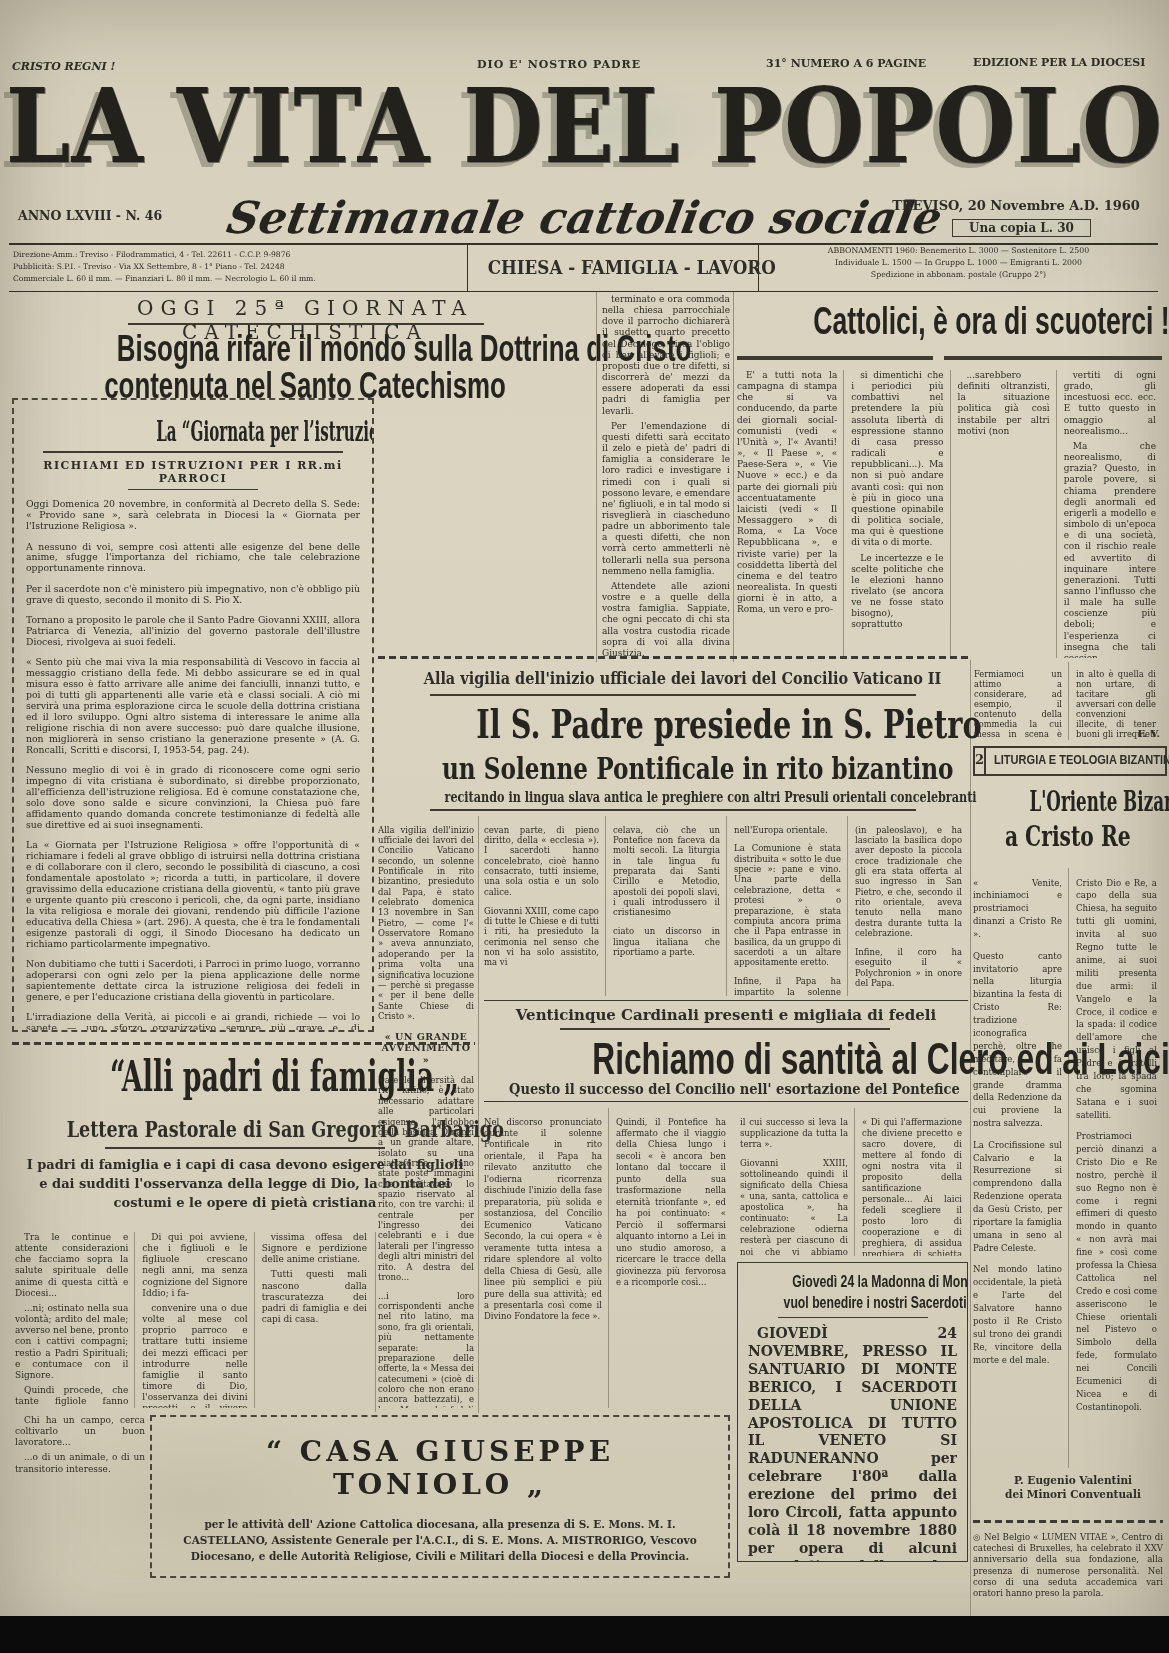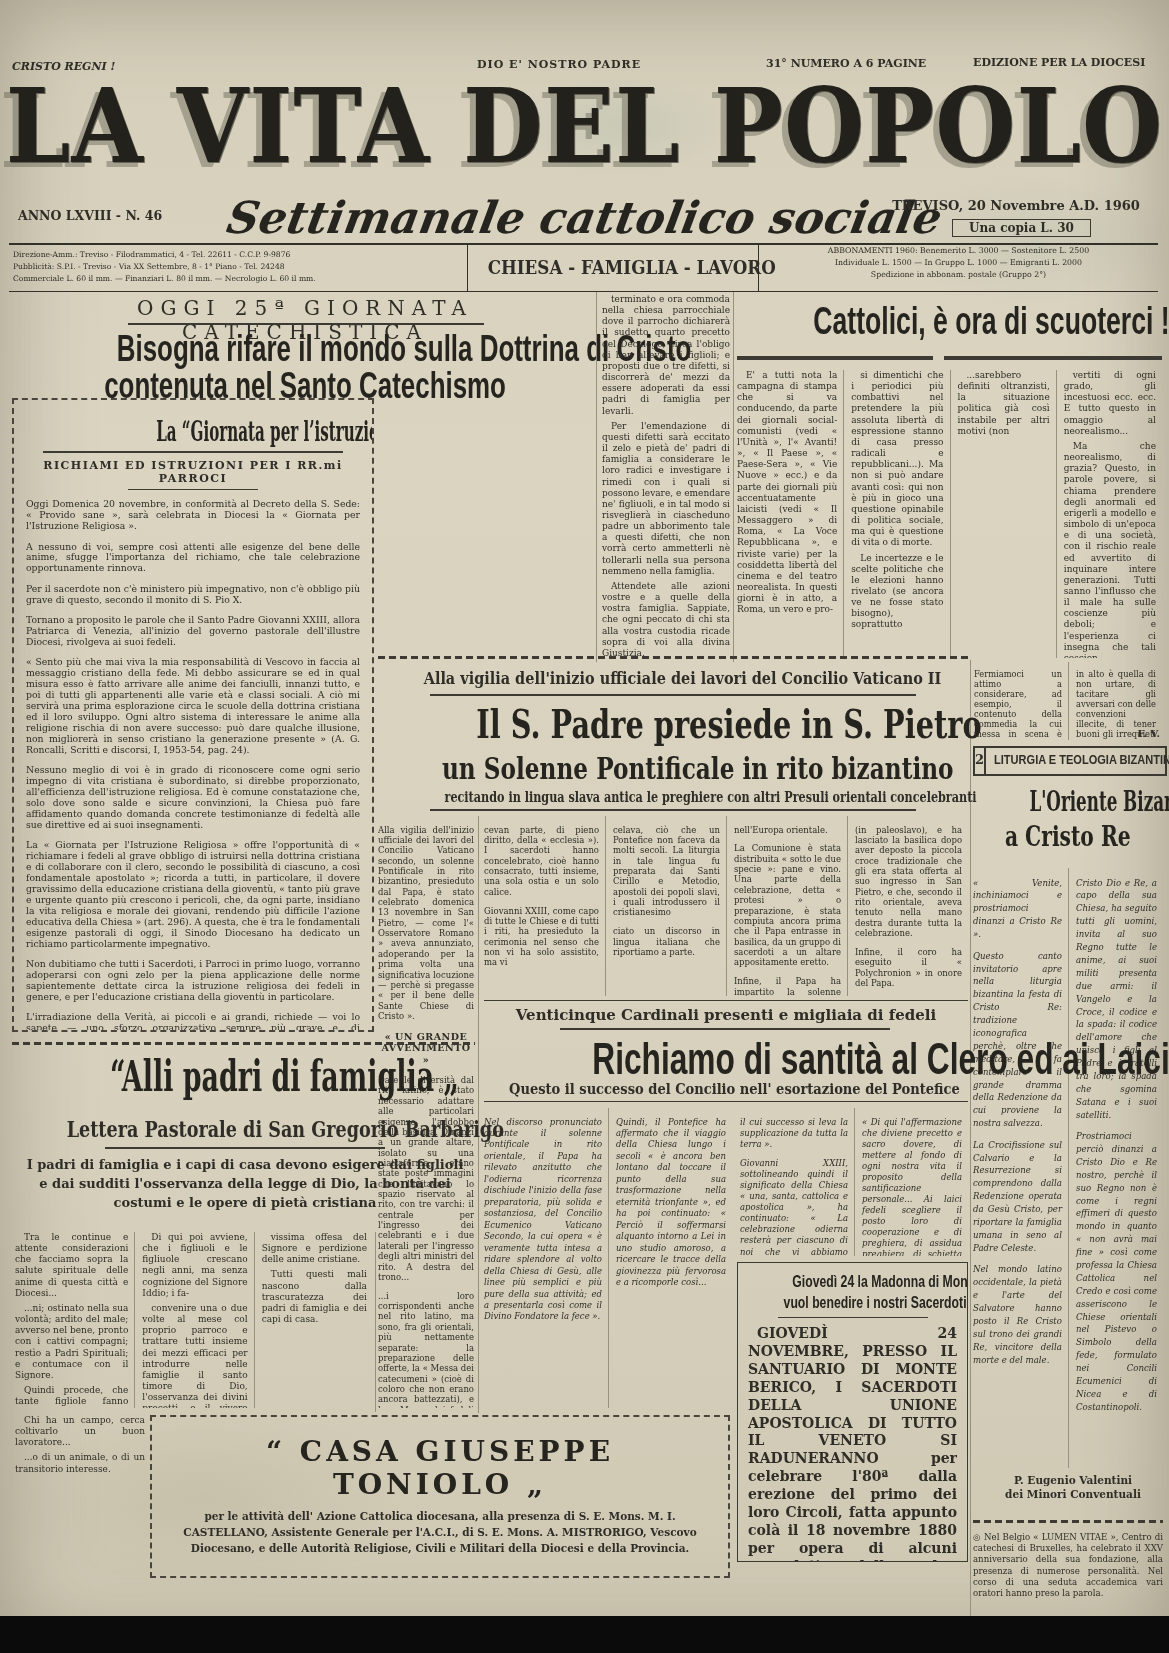--- a/index.html
+++ b/index.html
@@ -17,21 +17,21 @@
   .b{font-weight:bold;}
   .ctr{text-align:center;}
   .jus{text-align:justify;}
   .clip{overflow:hidden;}
   .sq{display:inline-block;white-space:nowrap;transform:scaleX(var(--sx,1));transform-origin:center;}
   .rule{background:#3d3a33;}
   .wavy{height:3px;background:repeating-linear-gradient(90deg,#3d3a33 0 7px,transparent 7px 11px);}
   .vrule{width:1px;background:#97907c;}
   .tinytxt{font-size:9px;line-height:1.24;}
   .tinytxt p,.boxtxt p{margin:0 0 4px 0;text-indent:9px;}
-  .ital{font-style:italic;}
+  .ital{}
   .grid{display:grid;}
   .grid>div{padding-right:6px;min-width:0;}
   .grid>div+div{border-left:1px solid #98917d;padding-left:7px;}
   .boxed{border:2px solid #3c3933;}
   .dashedbox{border:2px dashed #49453c;}
   .masthead{font-weight:bold;letter-spacing:1px;transform:scaleY(1.12);
     text-shadow:-6px 5px 0 rgba(96,92,78,.42), 1px 1px 0 rgba(20,20,16,.55);color:#23211c;}
   .script{font-style:italic;font-weight:bold;transform:skewX(-10deg);color:#26241f;}
   .sig{text-align:right;font-weight:bold;font-style:normal;}
   .crosshead{text-align:center;font-weight:bold;text-indent:0;font-size:9.5px;letter-spacing:.5px;}
@@ -281,17 +281,17 @@
         <p>Tutti questi mali nascono dalla trascuratezza dei padri di famiglia e dei capi di casa.</p>
       </div>
   </div>
   <div class="abs jus clip tinytxt" style="left:15px;top:1415px;width:130px;height:195px">
     <p>Chi ha un campo, cerca coltivarlo un buon lavoratore...</p>
     <p>...o di un animale, o di un transitorio interesse.</p>
   </div>
 
   <div class="abs dashedbox" style="left:150px;top:1415px;width:580px;height:163px;padding:10px 18px;box-sizing:border-box">
     <div class="serif b ctr" style="font-size:28px;letter-spacing:4px;margin-top:8px;color:#26241f">“ CASA GIUSEPPE TONIOLO „</div>
-    <div class="serif b ctr" style="font-size:10.5px;line-height:1.5;margin-top:8px">per le attività dell' Azione Cattolica diocesana, alla presenza di S. E. Mons. M. I. CASTELLANO, Assistente Generale per l'A.C.I., di S. E. Mons. A. MISTRORIGO, Vescovo Diocesano, e delle Autorità Religiose, Civili e Militari della Diocesi e della Provincia.</div>
+    <div class="serif b ctr" style="font-size:10.5px;line-height:1.5;margin-top:16px">per le attività dell' Azione Cattolica diocesana, alla presenza di S. E. Mons. M. I. CASTELLANO, Assistente Generale per l'A.C.I., di S. E. Mons. A. MISTRORIGO, Vescovo Diocesano, e delle Autorità Religiose, Civili e Militari della Diocesi e della Provincia.</div>
   </div>
 
   <div class="abs" style="left:0;top:1616px;width:1169px;height:37px;background:#0b0b0b"></div>
 </div>
 
 </body></html>

